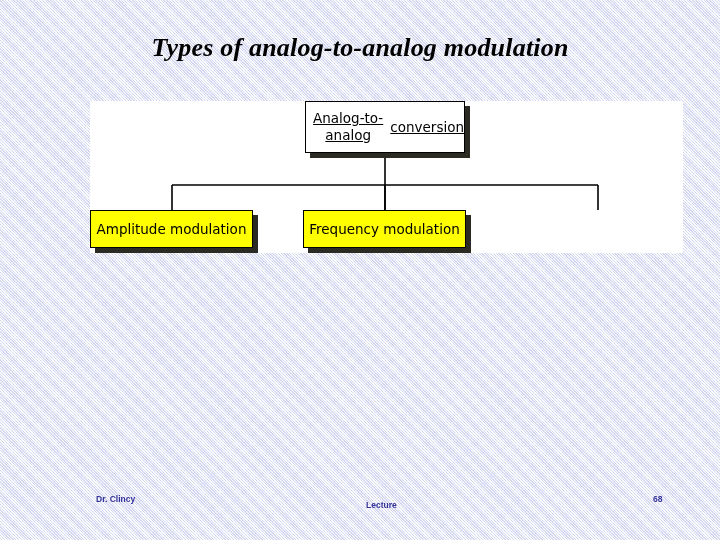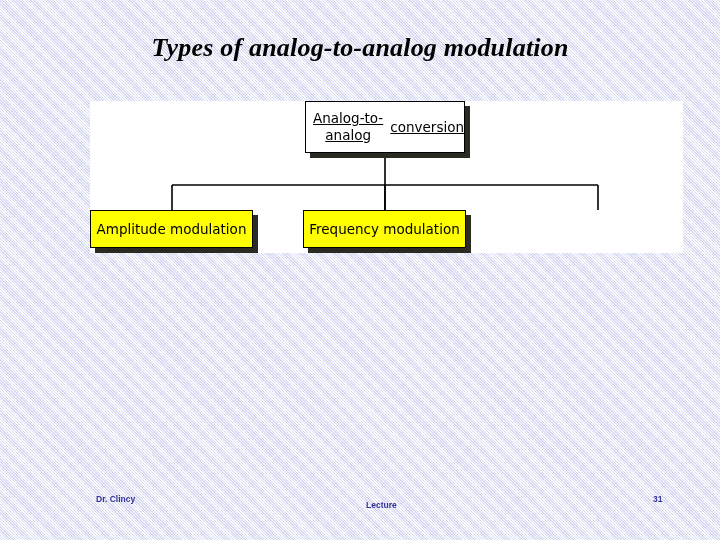--- a/index.html
+++ b/index.html
@@ -149,16 +149,16 @@
   <div class="node leaf" id="node-am">
     <span>Amplitude modulation</span>
   </div>
   <div class="node leaf" id="node-fm">
     <span>Frequency modulation</span>
   </div>
 
   <div id="footer">
     <span class="foot" id="foot-author">Dr. Clincy</span>
     <span class="foot" id="foot-center">Lecture</span>
-    <span class="foot" id="foot-page">31</span>
+    <span class="foot" id="foot-page">68</span>
   </div>
 
 </div>
 
 </body></html>

